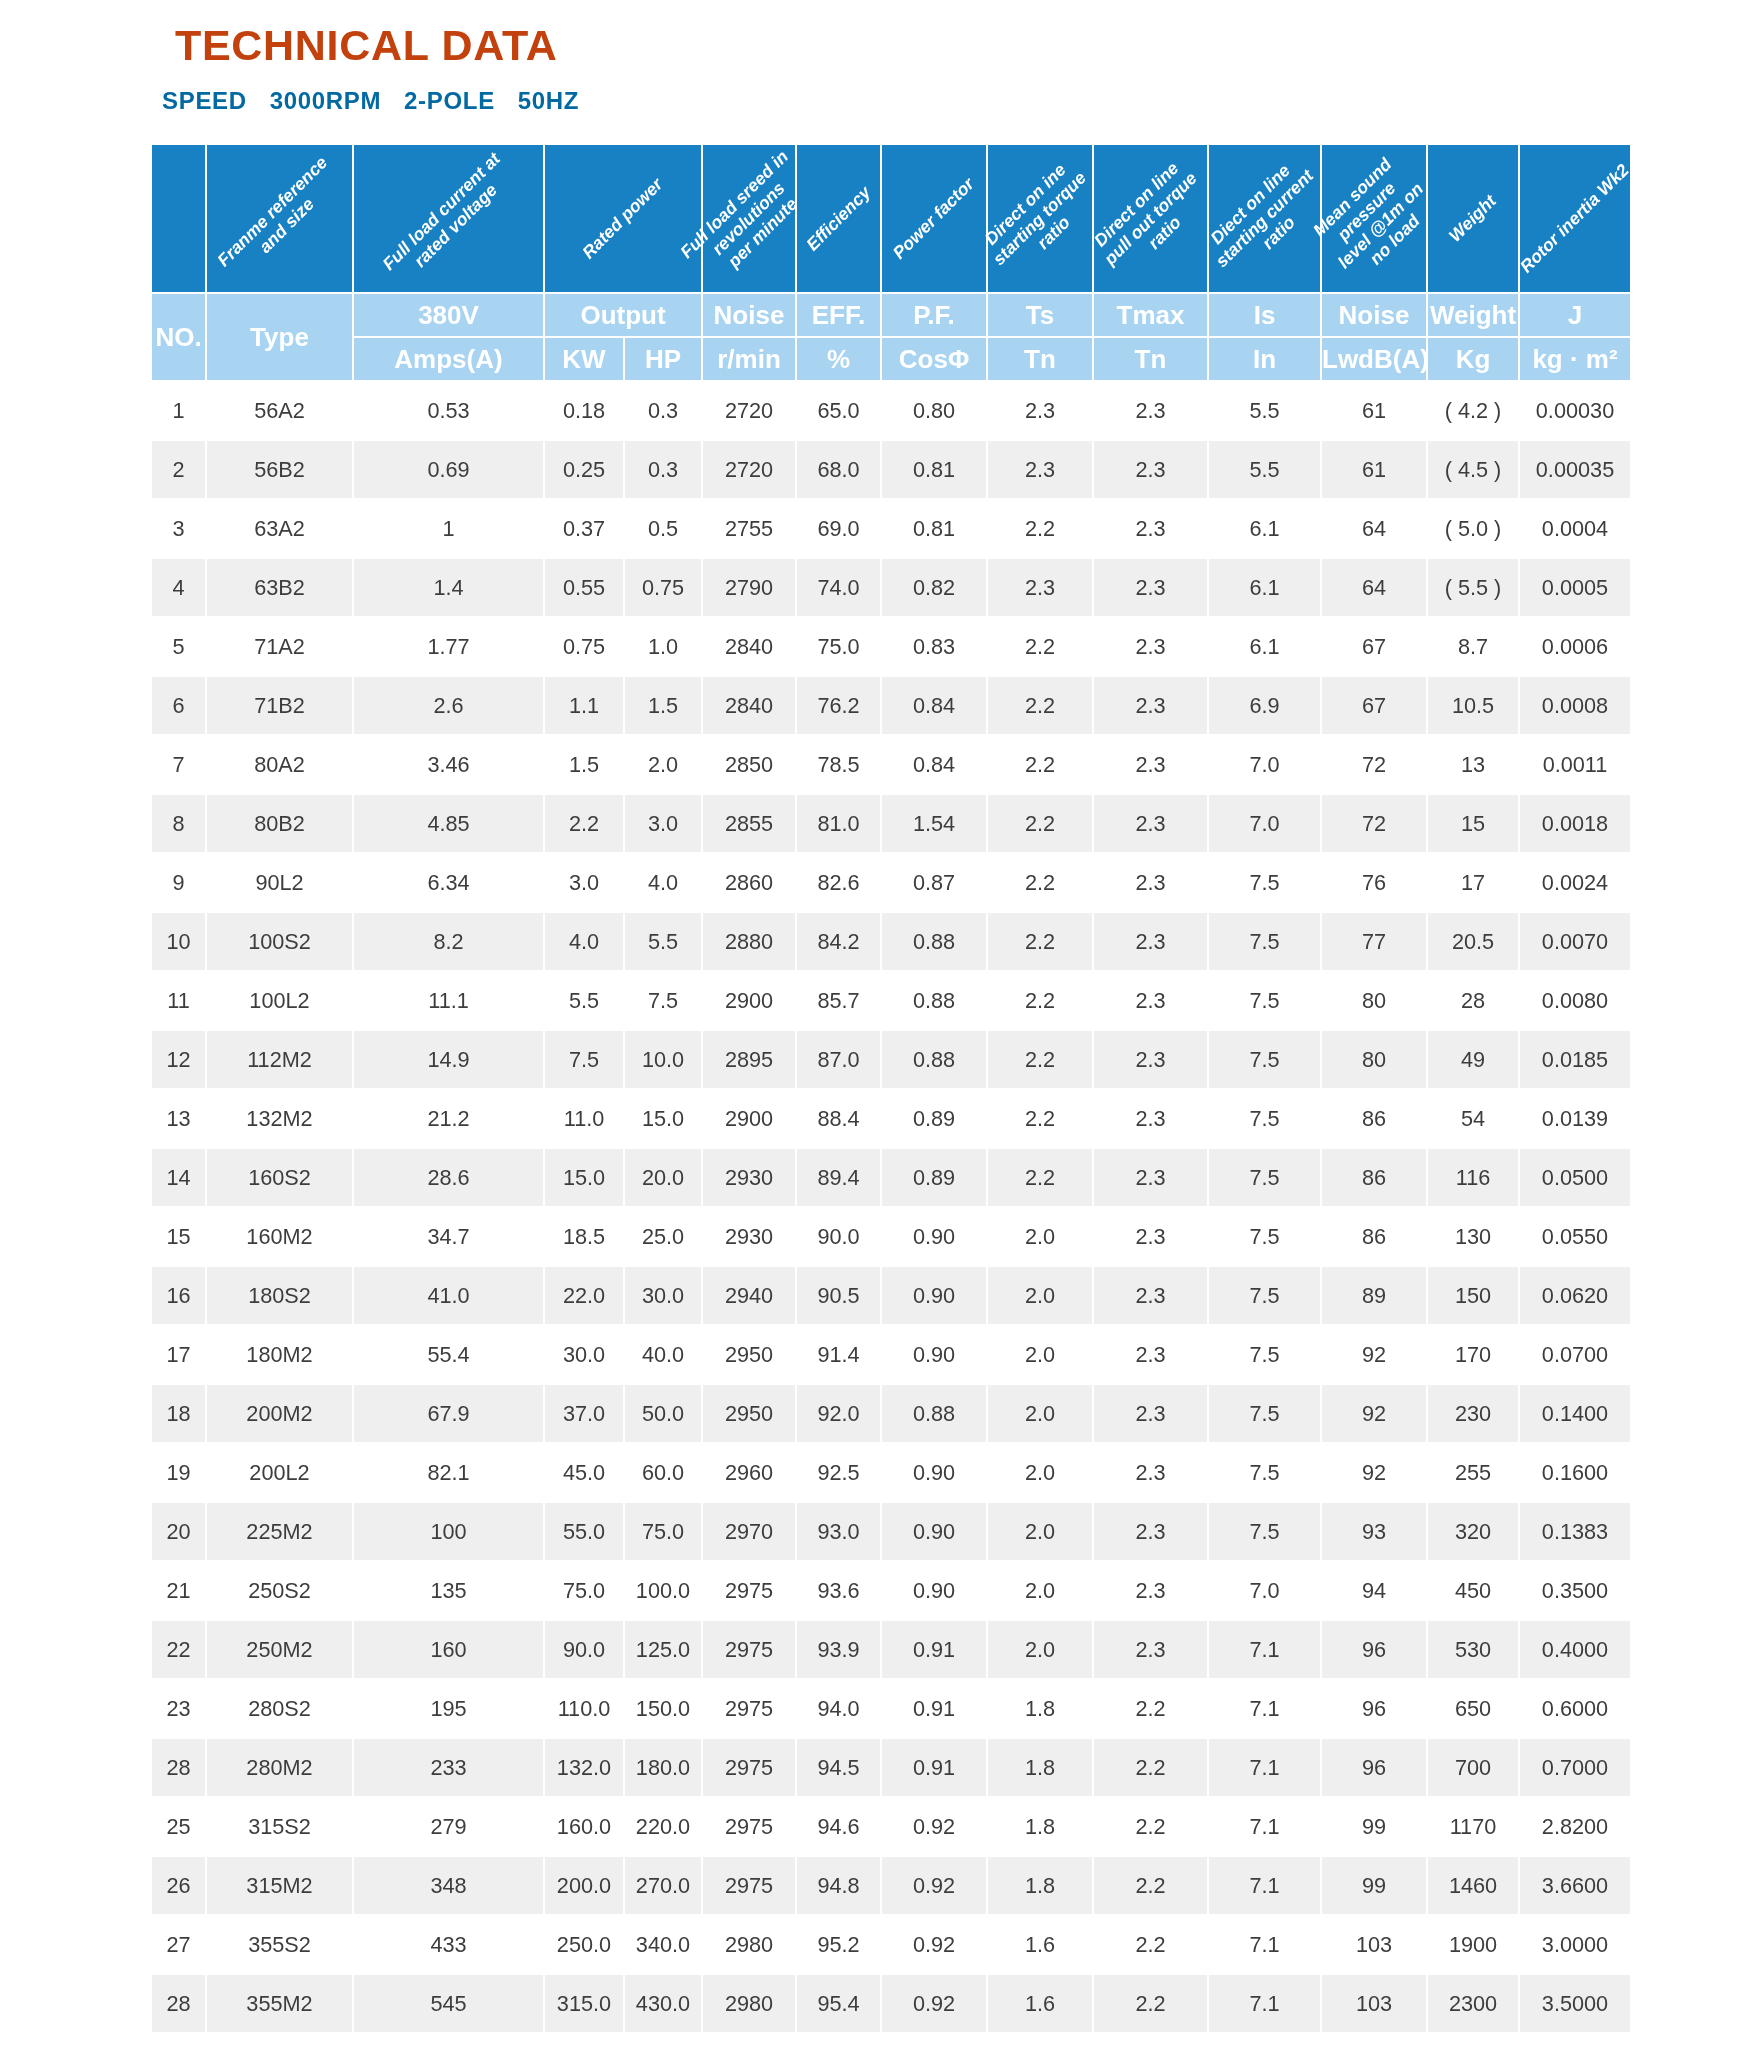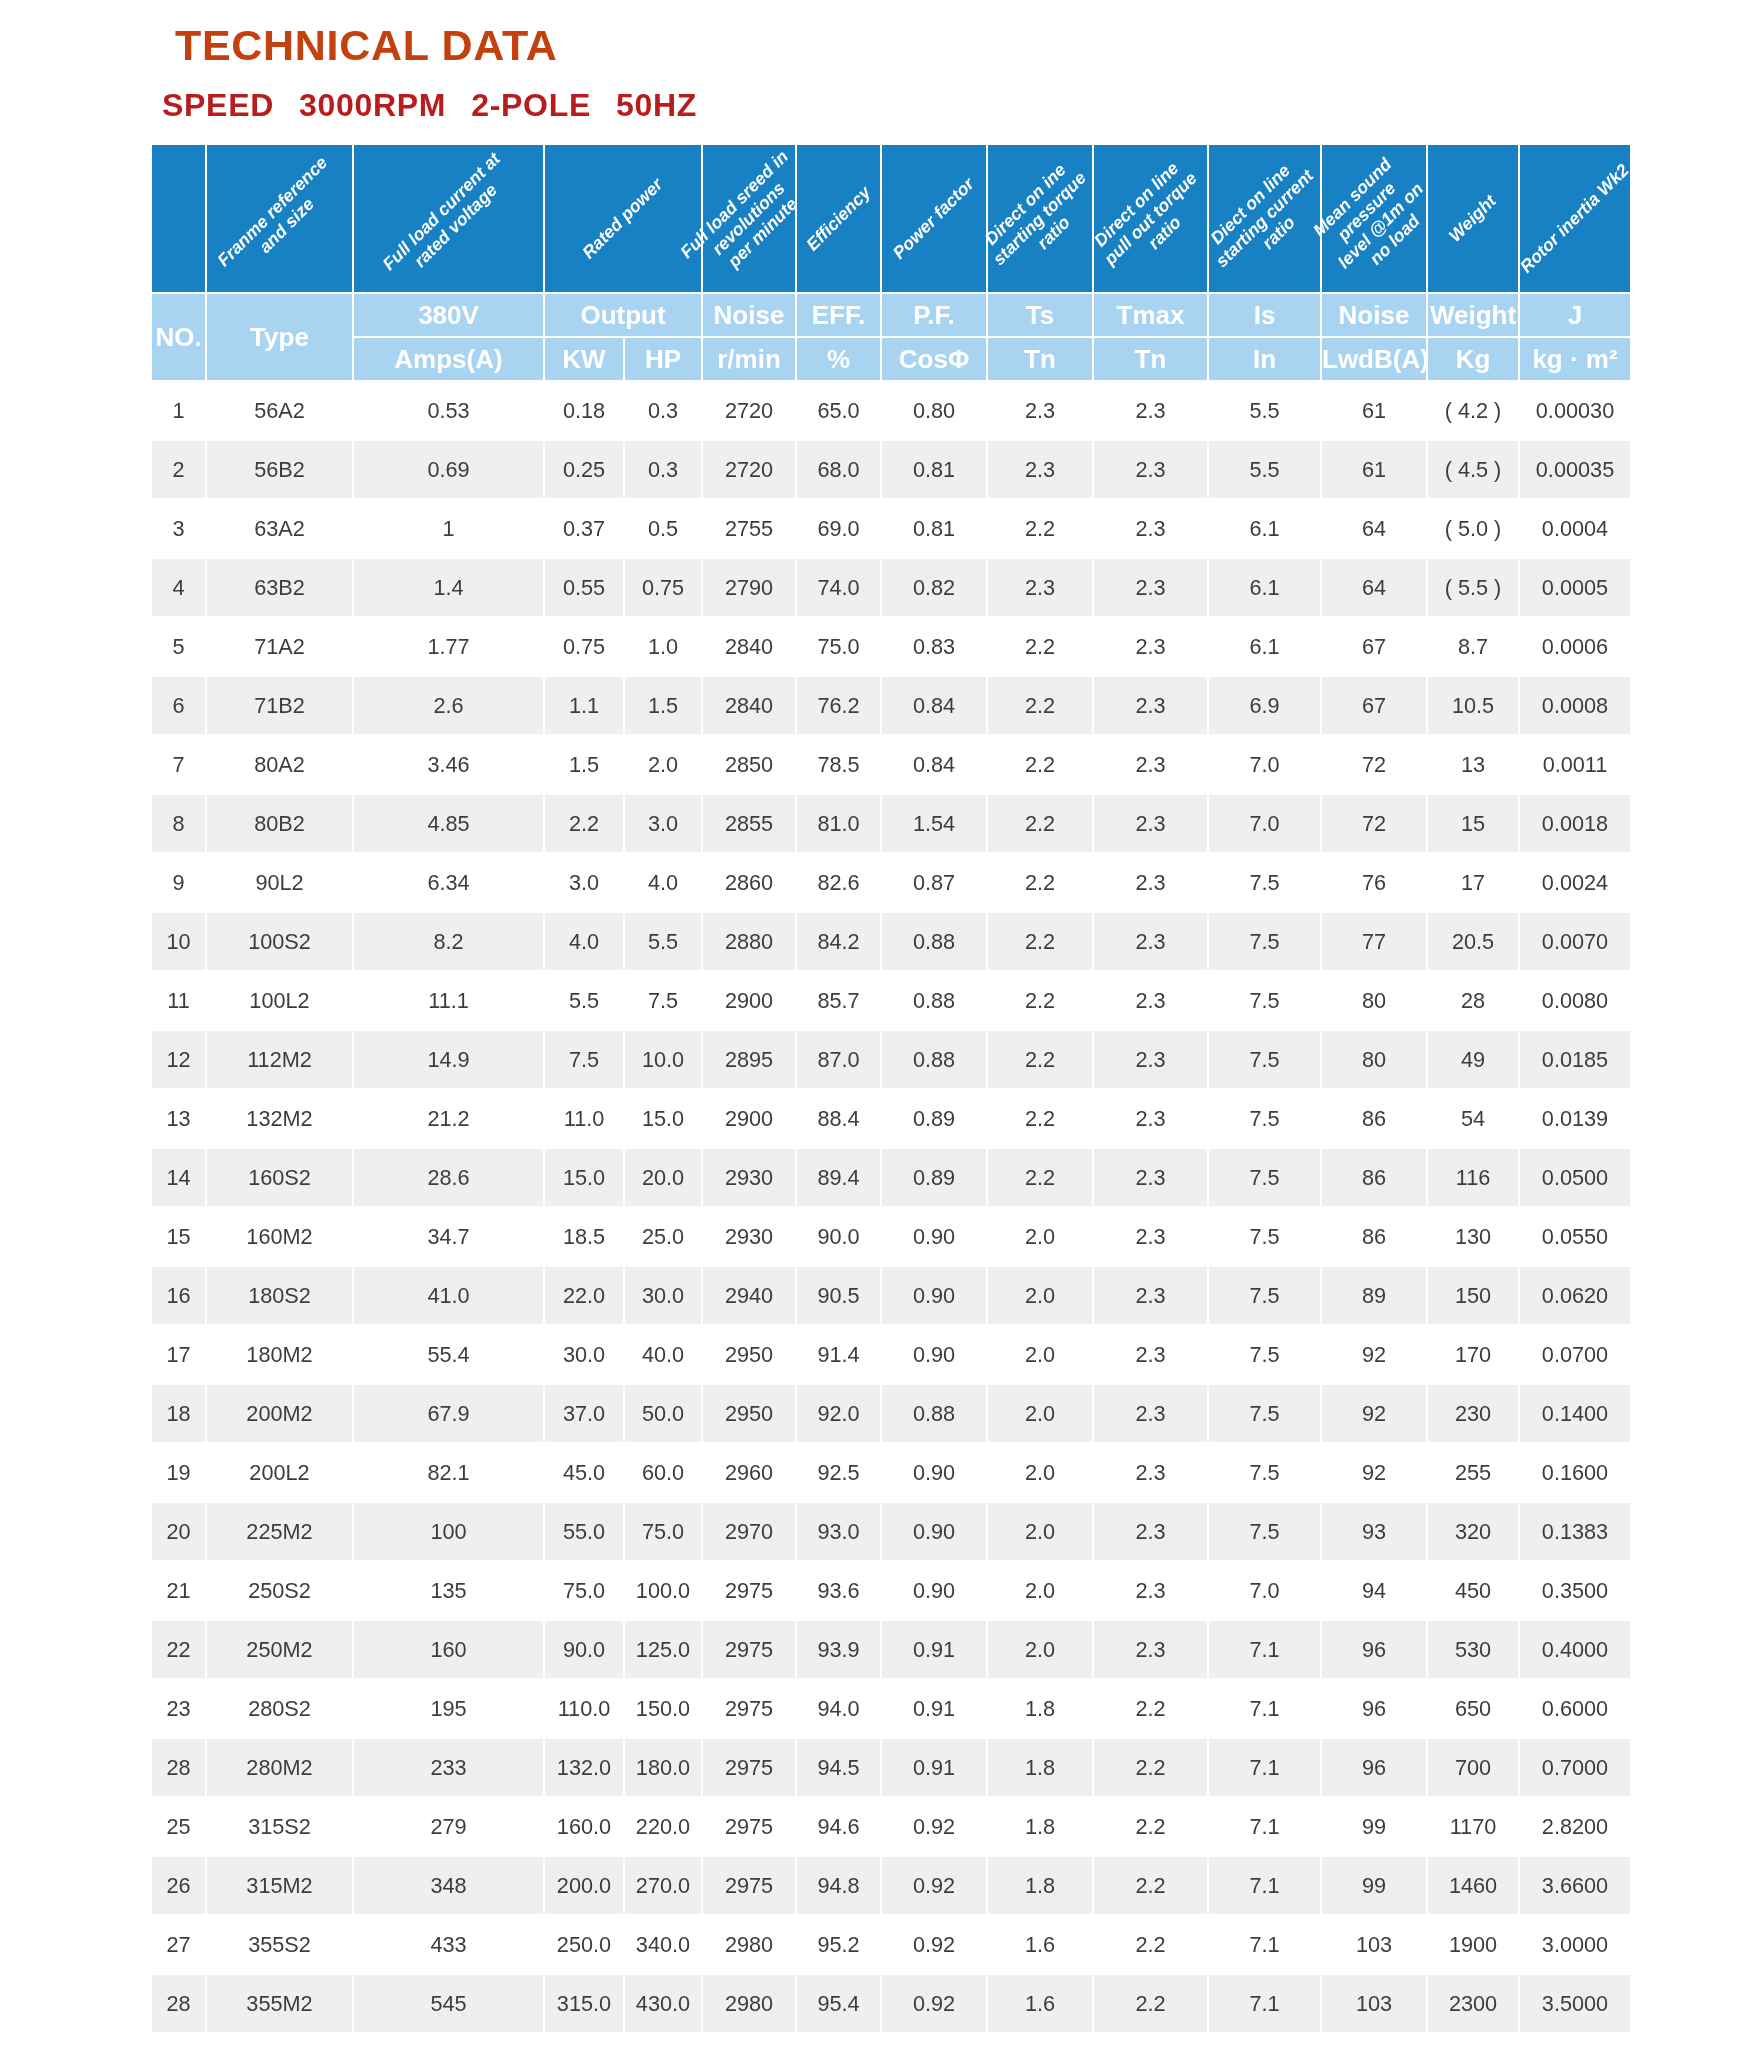--- a/index.html
+++ b/index.html
@@ -20,23 +20,23 @@
     font-size: 43px;
     font-weight: bold;
     color: #c2410c;
     letter-spacing: 0.7px;
     margin-left: 17px;
   }
   .subtitle {
     position: absolute;
     left: 162px;
     top: 87px;
-    font-size: 32px;
+    font-size: 24px;
     font-weight: bold;
-    color: #b91c1c;
+    color: #0369a1;
     word-spacing: 15.4px;
     letter-spacing: 0.7px;
   }
 
   table.spec {
     position: absolute;
     left: 150px;
     top: 143px;
     border-collapse: collapse;
     table-layout: fixed;

